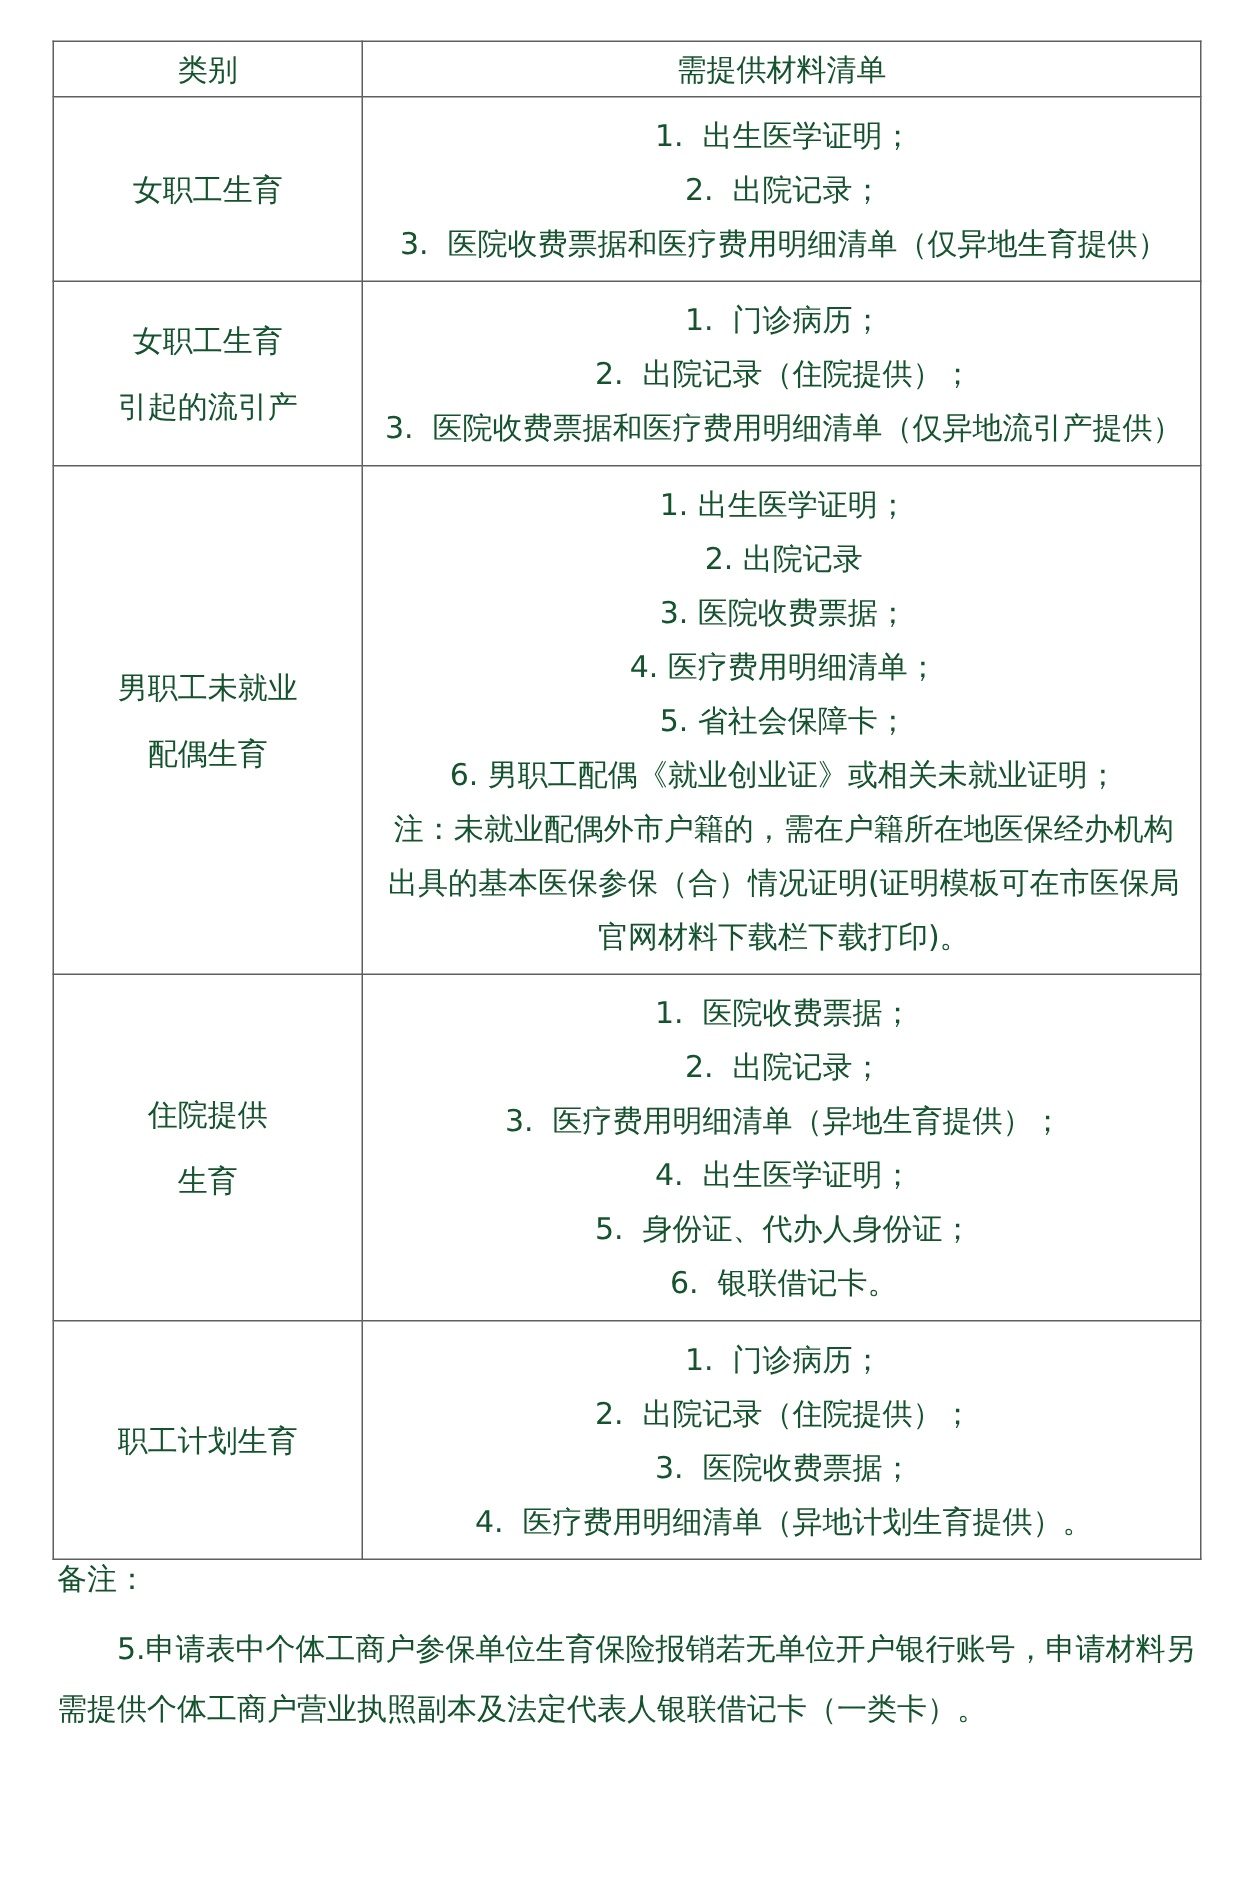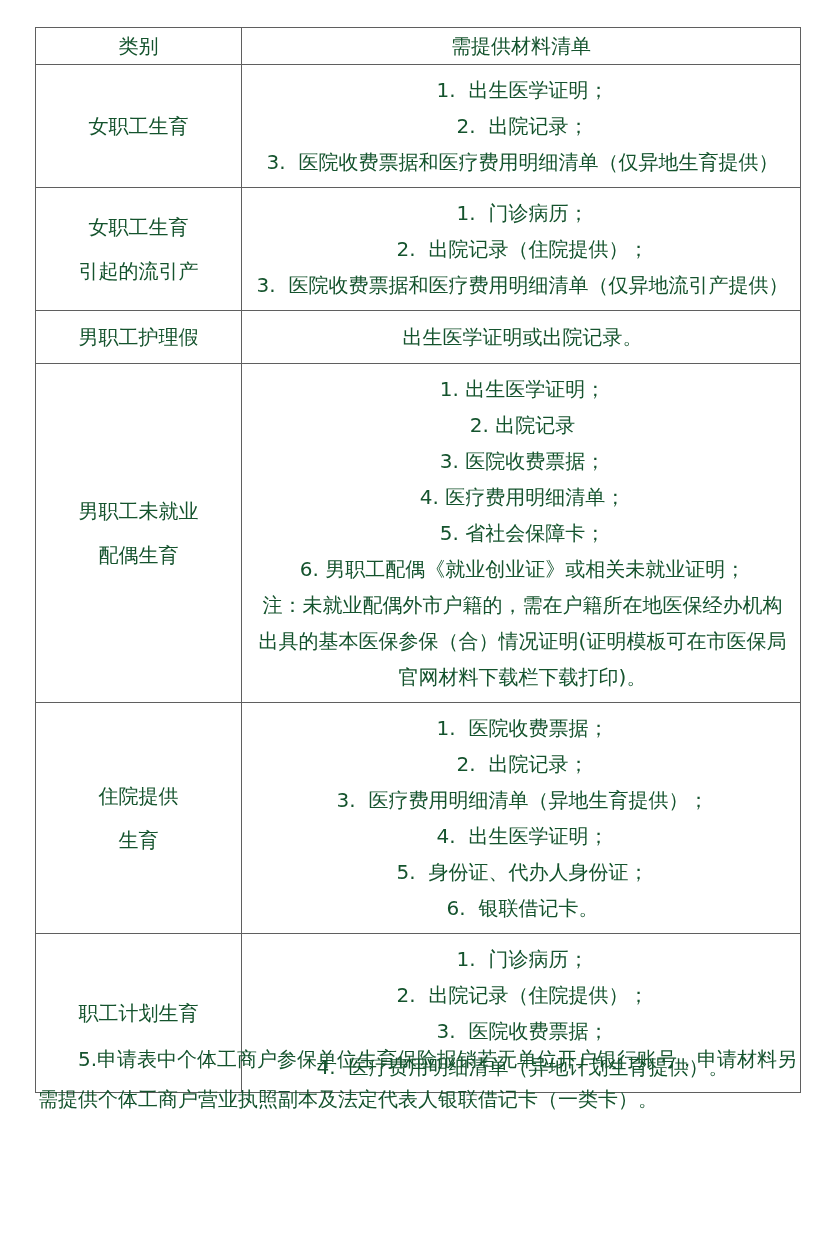--- a/index.html
+++ b/index.html
@@ -91,24 +91,20 @@
 2.  出院记录；
 3.  医院收费票据和医疗费用明细清单（仅异地生育提供）</td>
     </tr>
     <tr class="r2">
       <td class="cat">女职工生育
 引起的流引产</td>
       <td class="mat">1.  门诊病历；
 2.  出院记录（住院提供）；
 3.  医院收费票据和医疗费用明细清单（仅异地流引产提供）</td>
     </tr>
-    <tr class="r3">
-      <td class="cat">男职工护理假</td>
-      <td class="mat">出生医学证明或出院记录。</td>
-    </tr>
     <tr class="r4">
       <td class="cat">男职工未就业
 配偶生育</td>
       <td class="mat">1. 出生医学证明；
 2. 出院记录
 3. 医院收费票据；
 4. 医疗费用明细清单；
 5. 省社会保障卡；
 6. 男职工配偶《就业创业证》或相关未就业证明；
 注：未就业配偶外市户籍的，需在户籍所在地医保经办机构出具的基本医保参保（合）情况证明(证明模板可在市医保局官网材料下载栏下载打印)。</td>
@@ -127,16 +123,17 @@
       <td class="cat">职工计划生育</td>
       <td class="mat">1.  门诊病历；
 2.  出院记录（住院提供）；
 3.  医院收费票据；
 4.  医疗费用明细清单（异地计划生育提供）。</td>
     </tr>
   </tbody>
     </table>
 
   <div class="notes">
+    <div class="notes-label">备注：</div>
     <p>5.申请表中个体工商户参保单位生育保险报销若无单位开户银行账号，申请材料另需提供个体工商户营业执照副本及法定代表人银联借记卡（一类卡）。</p>
   </div>
 
 </div>
 
 </body></html>

